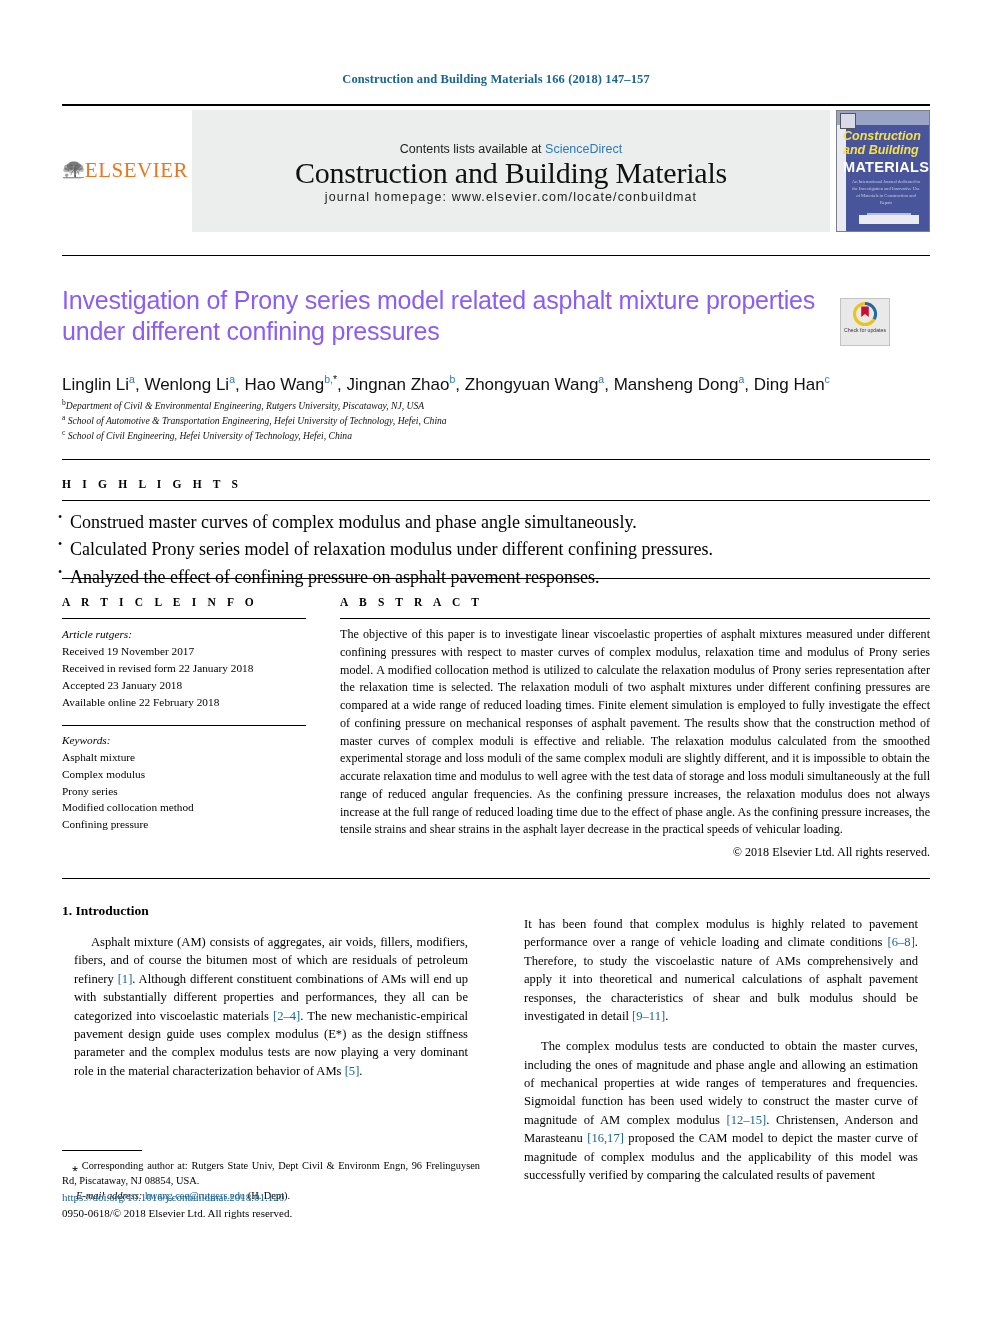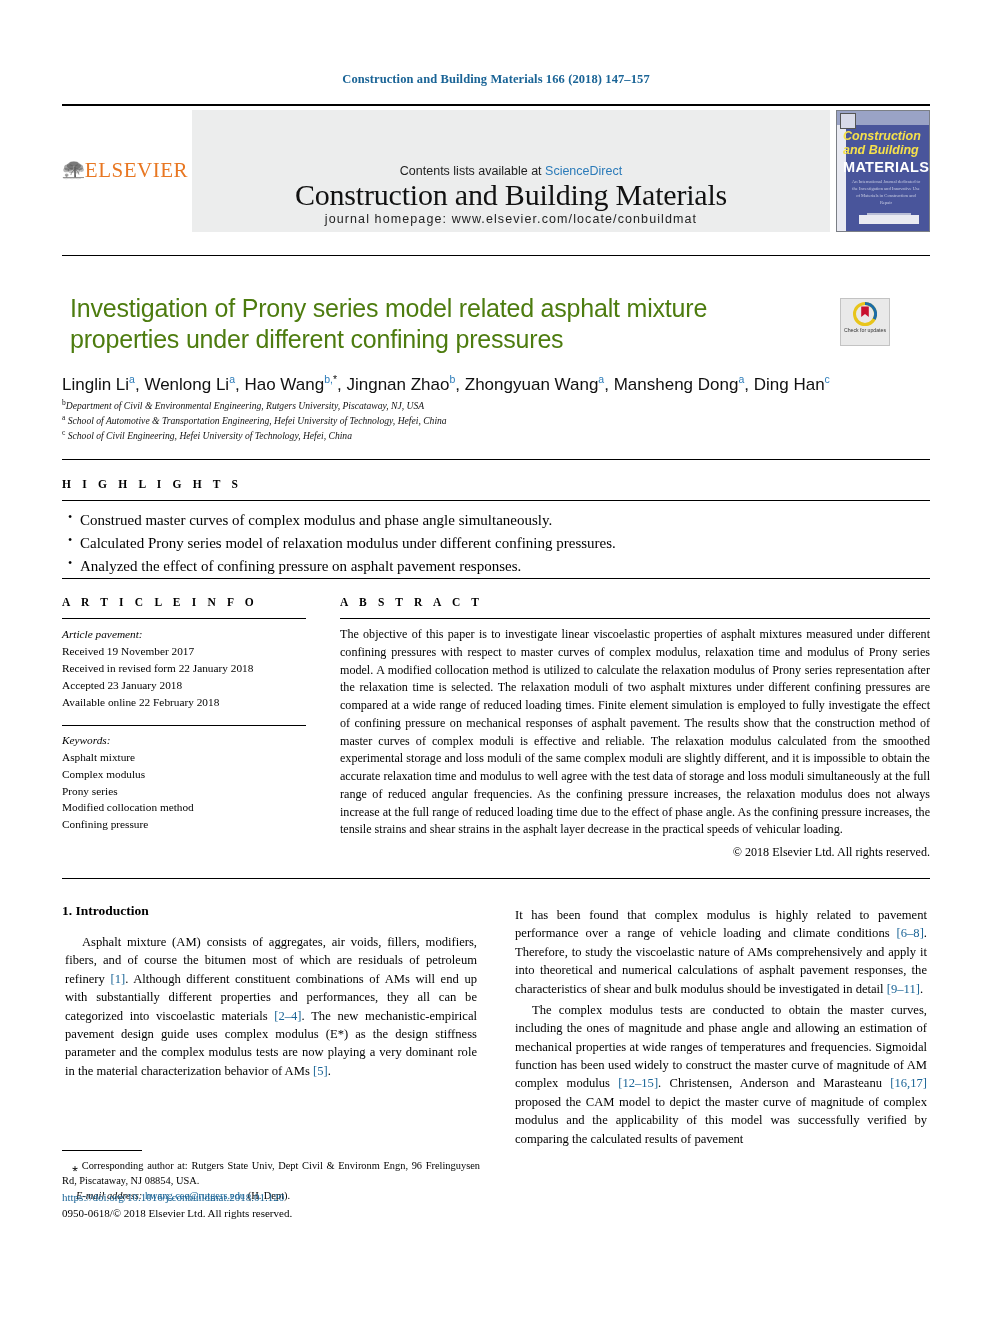--- a/index.html
+++ b/index.html
@@ -67,21 +67,21 @@
     color: #E87722;
     line-height: 1;
     margin-top: 1px;
   }
   .contents-band {
     flex: 1 1 auto;
     background: #eceded;
     display: flex;
     flex-direction: column;
     align-items: center;
-    justify-content: flex-end;
+    justify-content: center;
     padding: 10px 0 6px 0;
     margin-left: 4px;
     margin-right: 6px;
   }
   .contents-line {
     font-family: "Liberation Sans", sans-serif;
     font-size: 12.5px;
     color: #222;
   }
   .contents-line .sd { color:#2b7bb9; }
@@ -154,22 +154,22 @@
   .title-block {
     position: absolute;
     left: 62px; top: 285px;
     width: 760px;
   }
   .paper-title {
     font-family: "Liberation Sans", sans-serif;
     font-size: 25px;
     line-height: 1.23;
     font-weight: normal;
-    color: #4d7c0f;
-    margin: 8px;
+    color: #8b5cf6;
+    margin: 0;
     letter-spacing: -.2px;
   }
   .crossmark {
     position: absolute;
     left: 840px; top: 298px;
     width: 50px; height: 48px;
     background: #e9e9e9;
     border: 1px solid #c3c3c3;
     display: flex; flex-direction: column;
     align-items: center; justify-content: flex-start;
@@ -210,23 +210,23 @@
   .sec-head {
     font-family: "Liberation Serif", serif;
     font-weight: bold;
     font-size: 11.5px;
     letter-spacing: 4.2px;
   }
   .highlights-head { position:absolute; left:62px; top:478px; }
   .highlights-rule { top:500px; }
   .highlights-list {
     position: absolute;
-    left: 68px; top: 509px;
+    left: 58px; top: 509px;
     width: 680px;
-    font-size: 15px;
+    font-size: 18px;
     line-height: 1.52;
     font-family: Liberation Serif, serif;
   }
   .highlights-list .bullet-row { position: relative; padding-left: 12px; }
   .highlights-list .bullet-row:before {
     content: "\2022";
     position: absolute; left: 0; top: -1px;
     font-size: 12px;
   }
 
@@ -276,21 +276,21 @@
   .intro-head {
     font-family: "Liberation Serif", serif;
     font-weight: bold;
     font-size: 13.5px;
     margin: 0 0 14px 0;
   }
   .body-p {
     font-size: 12.6px;
     line-height: 1.46;
     text-align: justify;
-    margin: 3px;
+    margin: 12px;
     text-indent: 17px;
     hyphens: manual;
     font-family: Liberation Serif, serif;
   }
   .body-p.noindent { text-indent: 0; }
   .ref { color: #1a6496; }
 
   
   .footnote-rule {
     position: absolute;
@@ -409,21 +409,21 @@
     <div class="bullet-row">Construed master curves of complex modulus and phase angle simultaneously.</div>
     <div class="bullet-row">Calculated Prony series model of relaxation modulus under different confining pressures.</div>
     <div class="bullet-row">Analyzed the effect of confining pressure on asphalt pavement responses.</div>
   </div>
 
   <div class="rule-thin" style="top:578px;"></div>
 
   <div class="sec-head info-head">A R T I C L E   I N F O</div>
   <div class="info-rule"></div>
   <div class="info-col">
-    <div class="it">Article pavement:</div>
+    <div class="it">Article rutgers:</div>
     <div>Received 19 November 2017</div>
     <div>Received in revised form 22 January 2018</div>
     <div>Accepted 23 January 2018</div>
     <div>Available online 22 February 2018</div>
     <div class="kw-rule"></div>
     <div class="it">Keywords:</div>
     <div>Asphalt mixture</div>
     <div>Complex modulus</div>
     <div>Prony series</div>
     <div>Modified collocation method</div>

